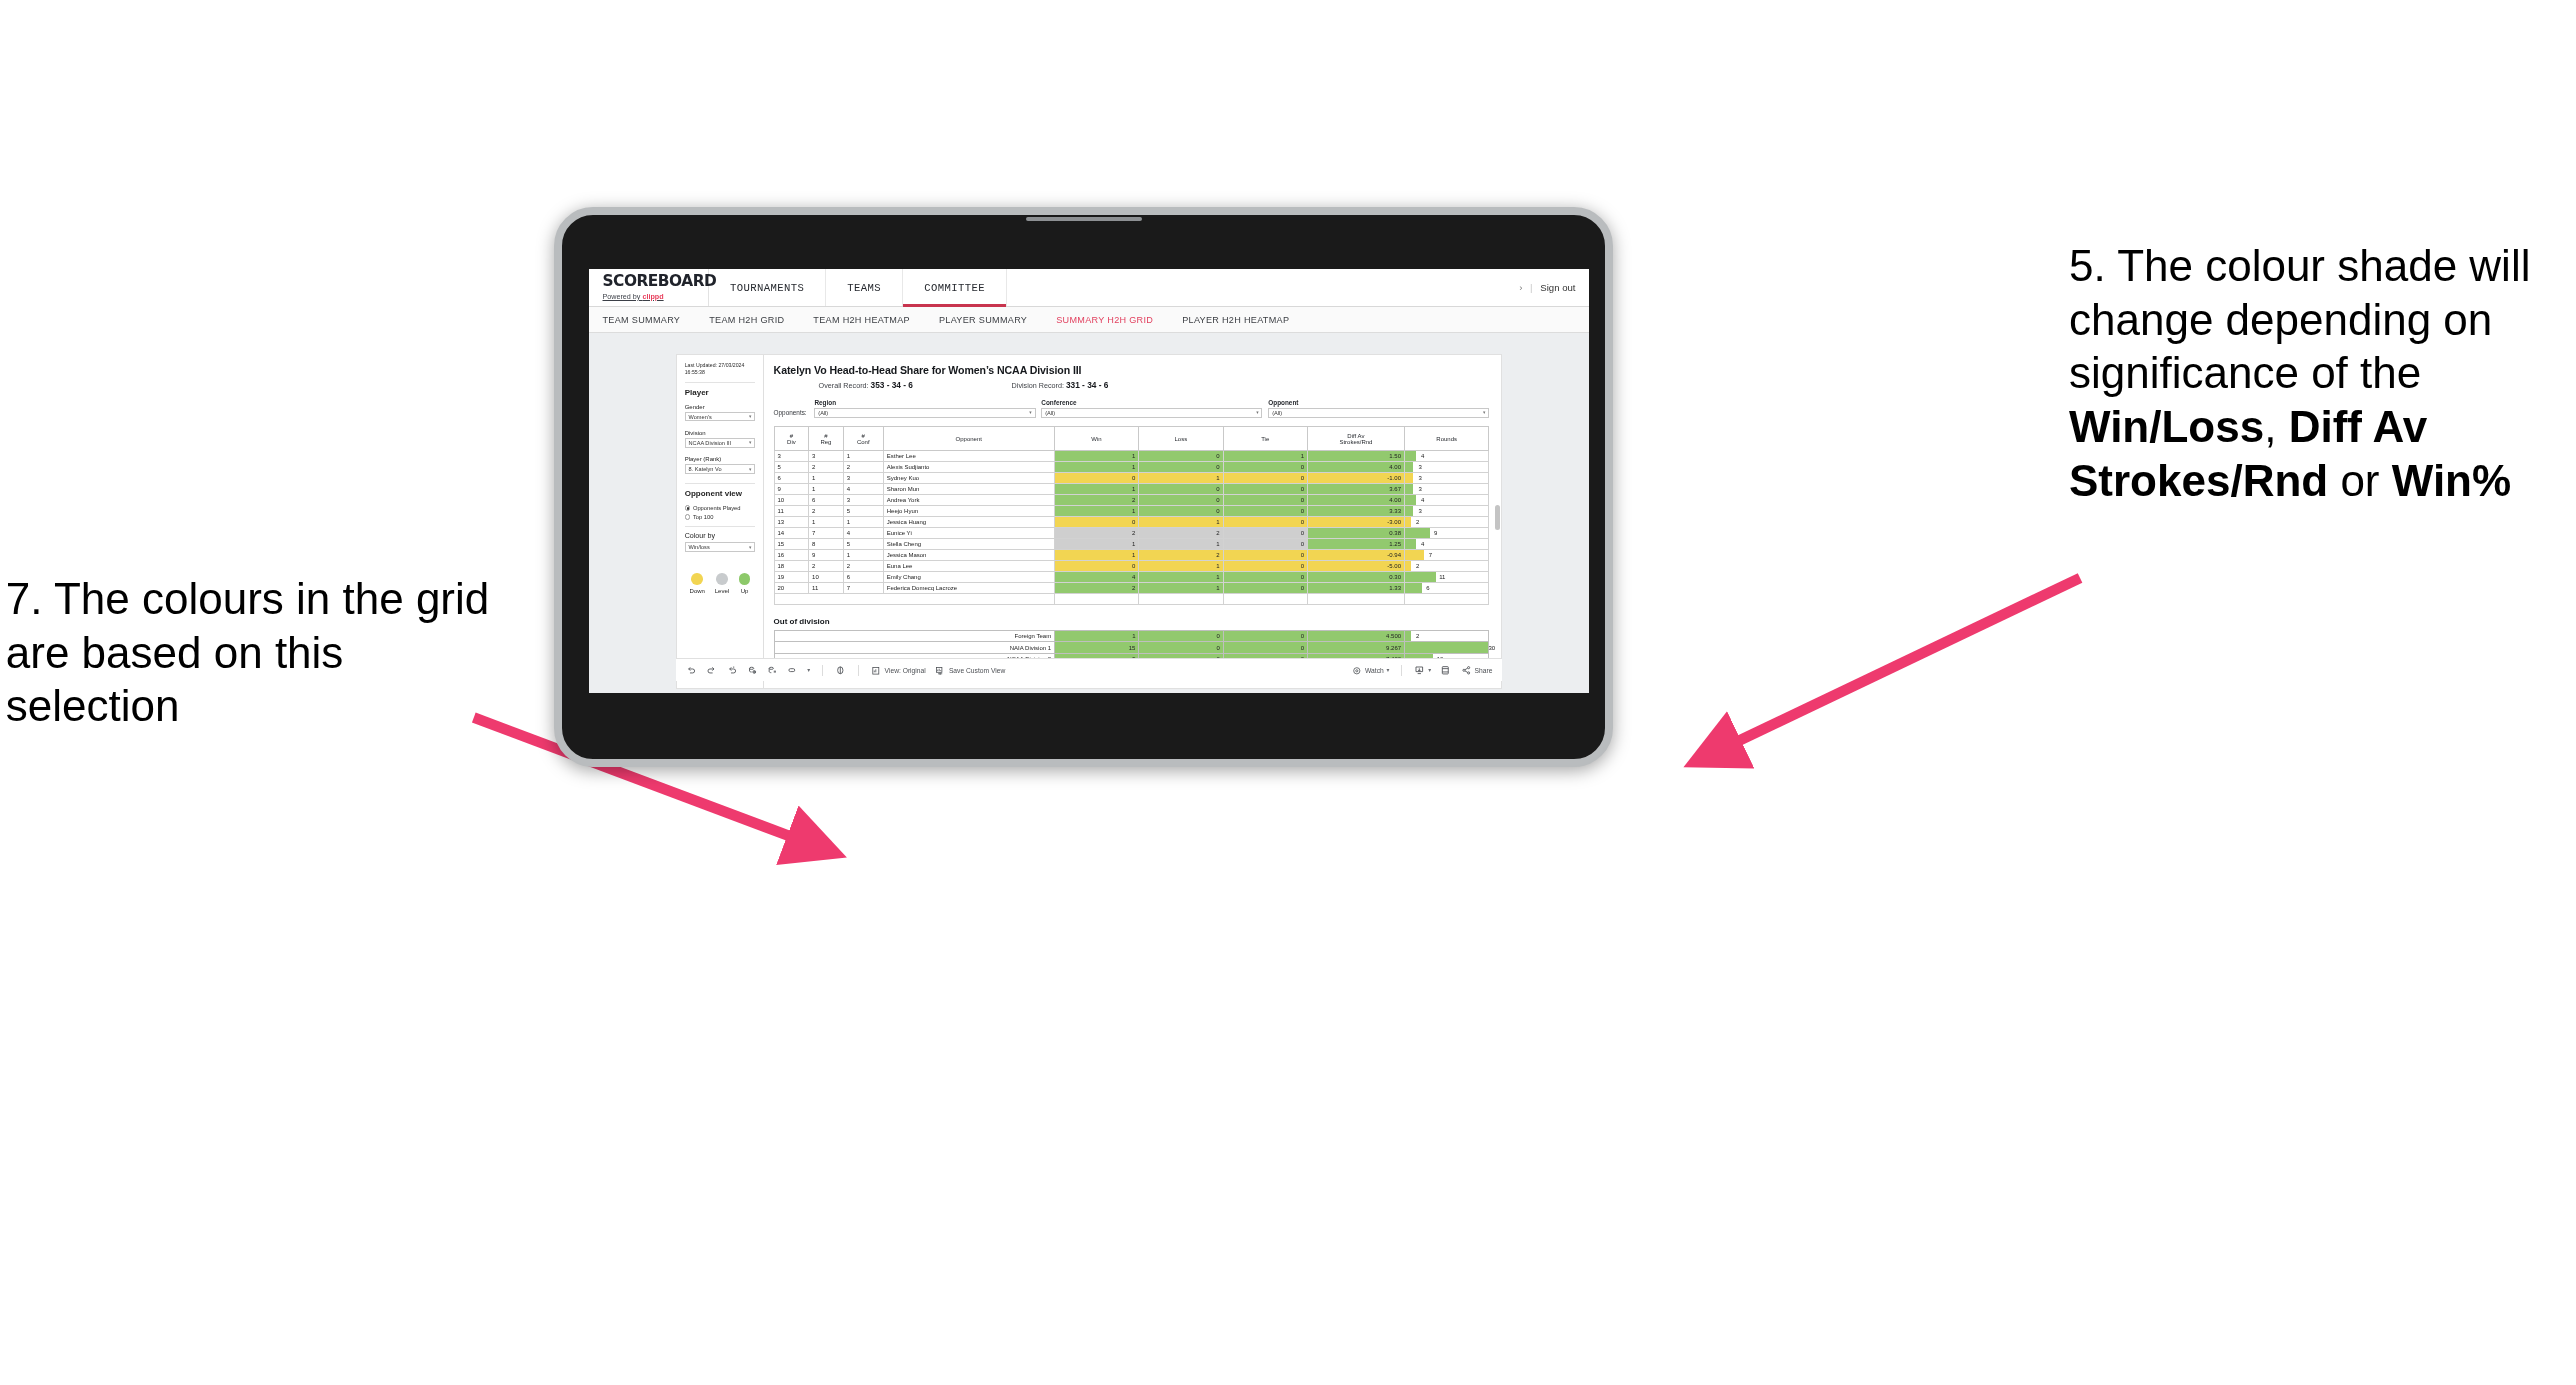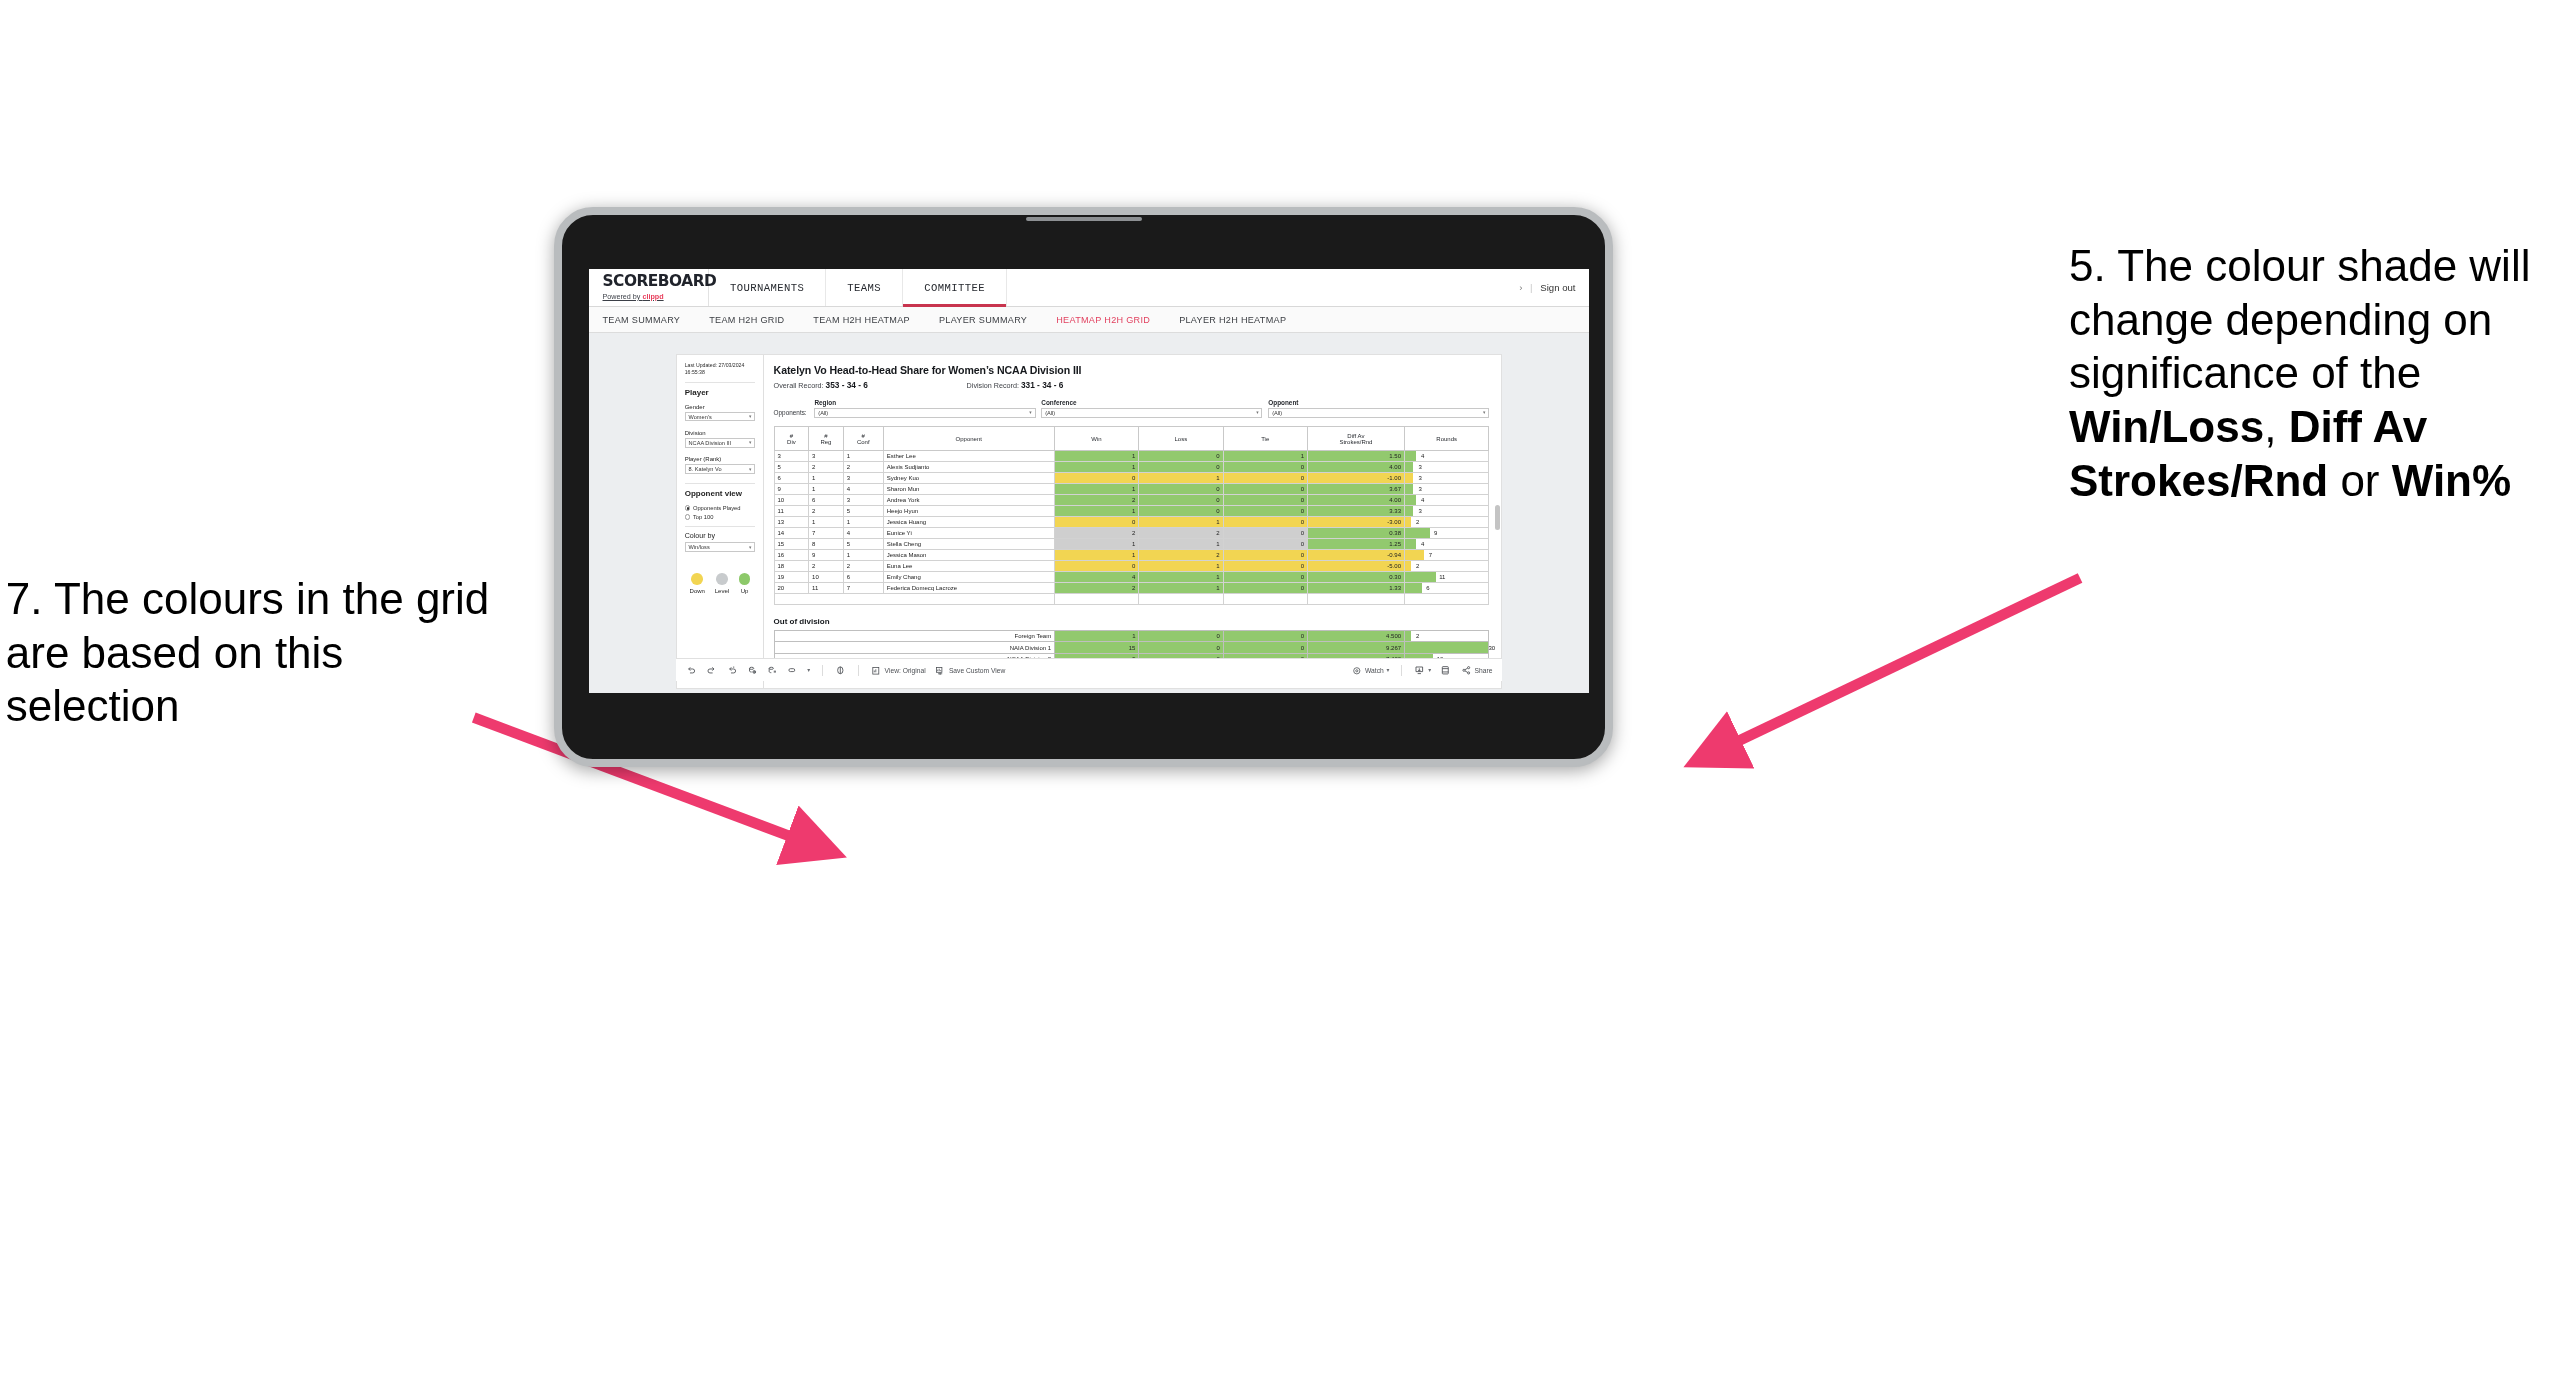--- a/index.html
+++ b/index.html
@@ -78,21 +78,21 @@
   .radio-label{font-size:5.8px;color:#2b2b2b;}
   #legend{margin-top:21px;display:flex;justify-content:space-around;align-items:flex-end;}
   .legend-item{display:flex;flex-direction:column;align-items:center;gap:3.9px;}
   .dot{width:11.6px;height:11.6px;border-radius:50%;}
   .legend-label{font-size:6px;color:#222;}
   
   #main{flex:1;padding:8.7px 11.6px 0 9.6px;box-sizing:border-box;position:relative;}
   #viz-title{font-size:10.6px;font-weight:bold;color:#15181c;letter-spacing:-0.1px;}
   #records{display:flex;margin-top:4.8px;font-size:7.2px;color:#3c3f44;}
   #records .rec{margin-right:0;}
-  #records .rec:first-child{width:193px;}
+  #records .rec:first-child{width:193px;margin-left:45px;}
   #records b{font-size:8.3px;color:#16181c;}
   #filters{display:flex;align-items:flex-end;margin-top:8.7px;gap:5.8px;}
   #filters .op-lab{font-size:6.4px;color:#33363b;padding-bottom:1.9px;width:35px;}
   .filt{flex:1;}
   .filt .fl{font-size:6.4px;font-weight:bold;color:#26292e;margin-bottom:1.9px;}
   .filt .select{margin-bottom:0;height:9.6px;}
   
   table.grid{border-collapse:collapse;width:100%;margin-top:8.7px;table-layout:fixed;}
   table.grid th{border:1px solid #c9c9c9;font-size:6px;font-weight:normal;color:#26292e;
     padding:1.9px 1.9px;height:19px;vertical-align:middle;background:#fff;}
@@ -162,21 +162,21 @@
         <span class="bar">|</span>
         <span>Sign out</span>
       </div>
     </div>
 
     <div id="subnav">
       <div class="subnav-item">TEAM SUMMARY</div>
       <div class="subnav-item">TEAM H2H GRID</div>
       <div class="subnav-item">TEAM H2H HEATMAP</div>
       <div class="subnav-item">PLAYER SUMMARY</div>
-      <div class="subnav-item active">HEATMAP H2H GRID</div>
+      <div class="subnav-item active">SUMMARY H2H GRID</div>
       <div class="subnav-item">PLAYER H2H HEATMAP</div>
     </div>
 
     <div id="viz-wrap">
       <div id="viz">
 
         <div id="controls">
           <div class="updated">Last Updated: 27/03/2024 16:55:38</div>
           <div class="hr"></div>
           <div class="sec-title">Player</div>

